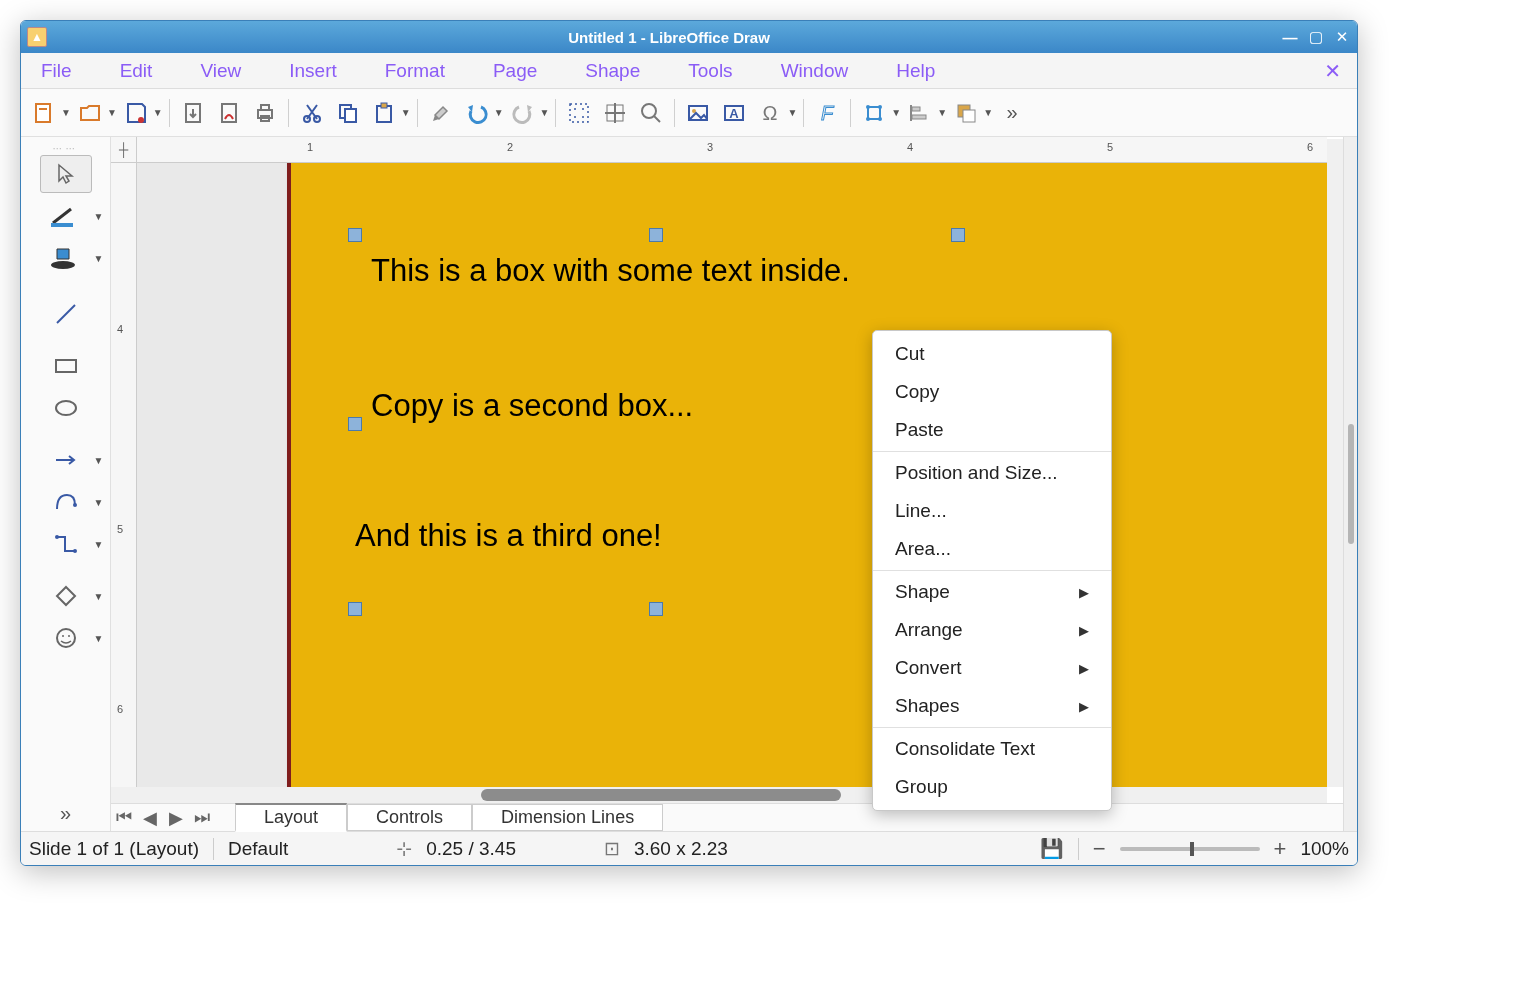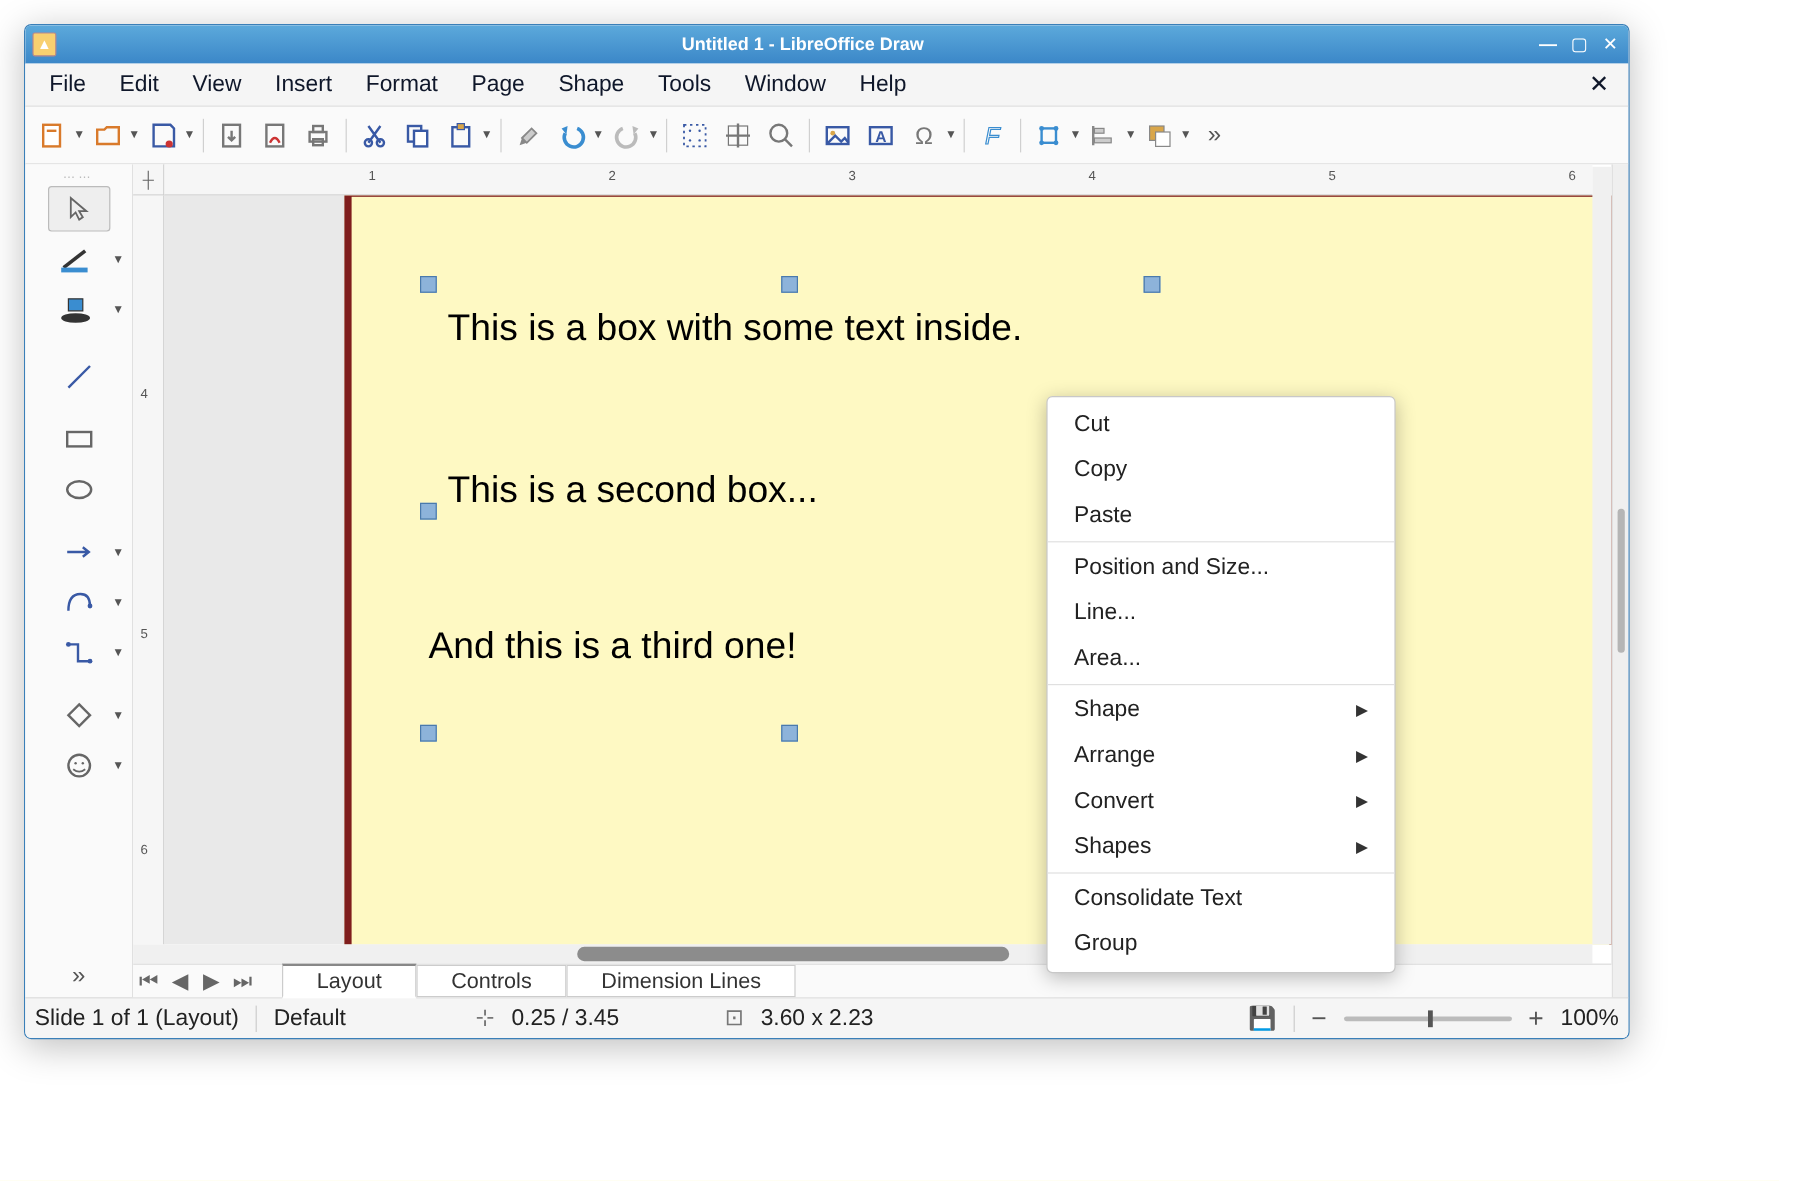--- a/index.html
+++ b/index.html
@@ -3,57 +3,57 @@
 <meta charset="utf-8">
 <style>
 * { box-sizing: border-box; margin: 0; padding: 0; }
 body { font-family: "Liberation Sans", "DejaVu Sans", Arial, sans-serif; background: #fff; overflow: hidden; width: 1516px; height: 984px; }
 .window { width: 1338px; height: 846px; margin: 20px; background: #fff; border: 1px solid #3a7fb8; border-radius: 6px; box-shadow: 0 6px 30px rgba(0,0,0,0.25); display: flex; flex-direction: column; overflow: hidden; }
 .titlebar { height: 32px; background: linear-gradient(#5ca9db, #3b87c8); color: #fff; display: flex; align-items: center; padding: 0 6px; font-size: 15px; font-weight: bold; }
 .titlebar .app-icon { width: 20px; height: 20px; background: #f8d070; border: 1px solid #b88; border-radius: 2px; margin-right: 10px; display:flex; align-items:center; justify-content:center; font-size:12px;}
 .titlebar .title { flex: 1; text-align: center; }
 .titlebar .win-btns { display: flex; gap: 8px; }
 .titlebar .win-btn { width: 18px; height: 16px; color: #fff; display:flex; align-items:center; justify-content:center; font-size:15px; cursor:pointer; }
-.menubar { height: 36px; background: #f5f5f5; display: flex; align-items: center; padding: 0 6px; font-size: 19px; color: #0f172a; border-bottom: 1px solid #ddd; }
+.menubar { height: 36px; background: #f5f5f5; display: flex; align-items: center; padding: 0 6px; font-size: 19px; color: #8b5cf6; border-bottom: 1px solid #ddd; gap: 20px; }
 .menubar .menu-item { padding: 4px 14px; cursor: pointer; }
 .menubar .close-doc { margin-left: auto; padding:4px 10px; font-size:20px; cursor:pointer; }
 .toolbar { height: 48px; background: #fafafa; border-bottom: 1px solid #e0e0e0; display: flex; align-items: center; padding: 0 6px; gap: 2px; }
 .tb-btn { width: 34px; height: 34px; display:flex; align-items:center; justify-content:center; cursor:pointer; border-radius:3px; }
 .tb-sep { width: 1px; height: 28px; background: #d0d0d0; margin: 0 4px; }
 .dd-arrow { font-size: 10px; color:#555; margin-left:-2px; }
 .workarea { flex: 1; display: flex; min-height: 0; }
 .side-toolbar { width: 90px; background: #fafafa; border-right: 1px solid #e0e0e0; display:flex; flex-direction:column; align-items:center; padding-top:6px; gap:4px; }
 .side-btn { width:52px; height:38px; display:flex; align-items:center; justify-content:center; cursor:pointer; border-radius:3px; position:relative;}
 .side-btn.selected { border:1px solid #bbb; background:#eee; }
 .side-dd { position:absolute; right:-12px; top:14px; font-size:10px; color:#555; }
 .side-expand { margin-top:auto; margin-bottom:6px; font-size:20px; color:#555; cursor:pointer;}
 .canvas-area { flex:1; display:flex; flex-direction:column; min-width:0; position:relative; }
 .ruler-corner { position:absolute; left:0; top:0; width:26px; height:26px; background:#f6f6f6; border-right:1px solid #ccc; border-bottom:1px solid #ccc; display:flex; align-items:center; justify-content:center; font-size:13px; color:#666;}
 .h-ruler { position:absolute; left:26px; right:16px; top:0; height:26px; background:#f6f6f6; border-bottom:1px solid #ccc; font-size:11px; color:#555; overflow:hidden;}
 .h-ruler .tick-label { position:absolute; top:4px; }
 .v-ruler { position:absolute; left:0; top:26px; bottom:44px; width:26px; background:#f6f6f6; border-right:1px solid #ccc; font-size:11px; color:#555;}
 .v-ruler .tick-label { position:absolute; left:6px; }
 .canvas-viewport { position:absolute; left:26px; top:26px; right:0; bottom:44px; background:#e9e9e9; overflow:hidden; }
-.page { position:absolute; left:150px; top:-5px; width:1060px; height:750px; background:#fef9c3; border:6px solid #7f1d1d; box-shadow: 2px 2px 4px rgba(0,0,0,0.15);}
+.page { position:absolute; left:150px; top:-5px; width:1060px; height:750px; background:#eab308; border:4px solid #7f1d1d; box-shadow: 2px 2px 4px rgba(0,0,0,0.15);}
 .sel-handle { position:absolute; width:14px; height:14px; background:#8db3da; border:1px solid #4a7aac; }
 .text-box { position:absolute; font-size:31px; color:#000; line-height:1.2; }
 .hscroll { position:absolute; left:0; right:16px; bottom:28px; height:16px; background:#f0f0f0; }
 .hscroll-thumb { position:absolute; left:370px; width:360px; top:2px; height:12px; background:#8c8c8c; border-radius:6px; }
 .vscroll { position:absolute; right:0; top:2px; bottom:44px; width:16px; background:#f0f0f0;}
 .bottom-tabs { position:absolute; left:0; right:0; bottom:0; height:28px; background:#fafafa; border-top:1px solid #ddd; display:flex; align-items:center; font-size:18px; color:#333; }
 .nav-btn { width:26px; text-align:center; color:#666; cursor:pointer; font-size:18px;}
 .tab { padding:2px 28px; border:1px solid #ccc; background:#fff; cursor:pointer; }
 .tab.active { border-bottom:2px solid #fff; font-weight:normal; border-top:2px solid #888;}
 .right-sidebar-handle { width:14px; background:#efefef; border-left:1px solid #ddd; display:flex; align-items:center; justify-content:center;}
 .right-sidebar-handle .grip { width:6px; height:120px; background:#b5b5b5; border-radius:3px;}
 .statusbar { height:34px; background:#f5f5f5; border-top:1px solid #ddd; display:flex; align-items:center; font-size:19px; color:#222; padding:0 8px; gap:14px;}
 .statusbar .sb-sep { width:1px; height:22px; background:#ccc; }
 .statusbar .zoom-slider { width:140px; height:4px; background:#bbb; position:relative; border-radius:2px;}
 .statusbar .zoom-slider .thumb { position:absolute; left:50%; top:-5px; width:4px; height:14px; background:#555; }
-.context-menu { position:absolute; left:872px; top:330px; width:291px; background:#fff; border:1px solid #c8c8c8; border-radius:5px; box-shadow: 0 4px 16px rgba(0,0,0,0.25); padding:4px 0; font-size:19px; color:#222; z-index:100;}
+.context-menu { position:absolute; left:872px; top:330px; width:240px; background:#fff; border:1px solid #c8c8c8; border-radius:5px; box-shadow: 0 4px 16px rgba(0,0,0,0.25); padding:4px 0; font-size:19px; color:#222; z-index:100;}
 .context-menu .cm-item { padding:8px 22px; display:flex; align-items:center; cursor:pointer; }
 .context-menu .cm-sep { height:1px; background:#e0e0e0; margin:2px 0; }
 .context-menu .cm-arrow { margin-left:auto; font-size:13px; color:#333; }
 svg { display:block; }
 </style>
 </head>
 <body>
 
 <div class="window">
 
@@ -340,21 +340,21 @@
         <div class="page">
 
           <div class="sel-handle" style="left:57px; top:66px;"></div>
           <div class="sel-handle" style="left:358px; top:66px;"></div>
           <div class="sel-handle" style="left:660px; top:66px;"></div>
           <div class="sel-handle" style="left:57px; top:255px;"></div>
           <div class="sel-handle" style="left:57px; top:440px;"></div>
           <div class="sel-handle" style="left:358px; top:440px;"></div>
 
           <div class="text-box" style="left:80px; top:90px; width:540px;">This is a box with some text inside.</div>
-          <div class="text-box" style="left:80px; top:225px; width:540px;">This is a second box...</div>
+          <div class="text-box" style="left:80px; top:225px; width:540px;">Copy is a second box...</div>
           <div class="text-box" style="left:64px; top:355px; width:540px;">And this is a third one!</div>
         </div>
       </div>
       <div class="vscroll"></div>
       <div class="hscroll">
           <div class="hscroll-thumb"></div>
         </div>
       <div class="bottom-tabs">
         <div class="nav-btn">⏮</div>
         <div class="nav-btn">◀</div>

